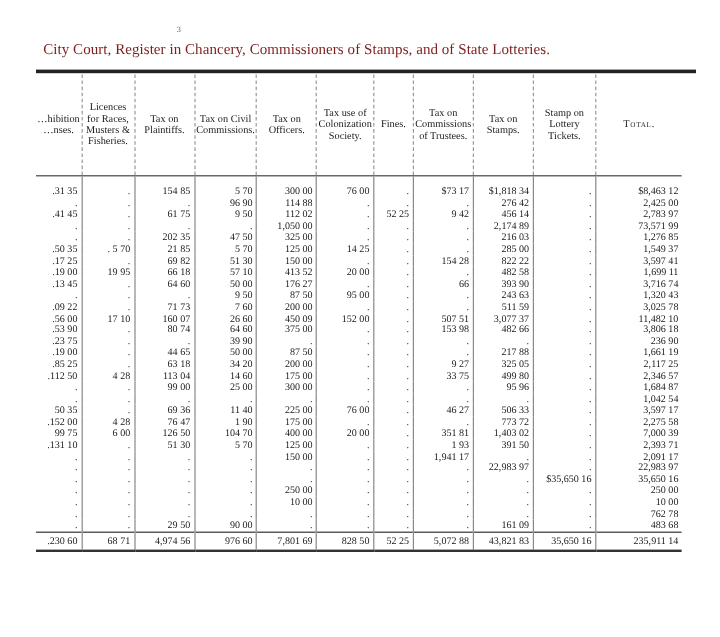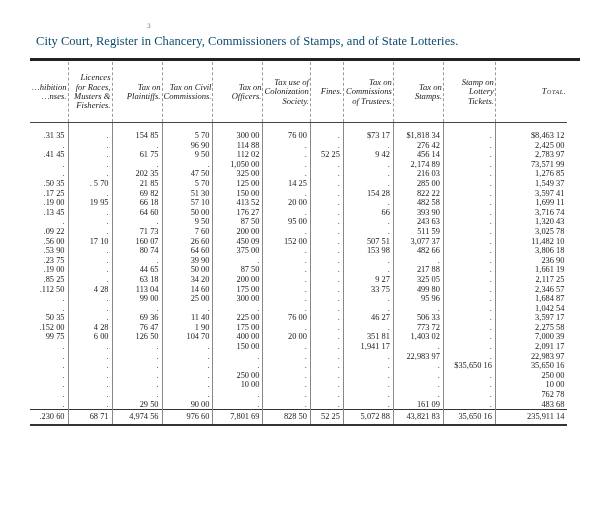--- a/index.html
+++ b/index.html
@@ -5,34 +5,34 @@
   html, body { margin: 0; padding: 0; background: #ffffff; }
   body {
     width: 600px; height: 531px; overflow: hidden; position: relative;
     font-family: "DejaVu Serif", "Liberation Serif", serif;
     color: #1a1a1a;
   }
   .mark { position: absolute; left: 147px; top: 22px; font-size: 6px; color: #666; }
   .title {
     position: absolute; left: 36px; top: 34px; width: 540px;
     font-family: "Liberation Serif", serif;
-    font-size: 12.5px; letter-spacing: 0.05px; color: #0c4a6e;
+    font-size: 12.5px; letter-spacing: 0.05px; color: #7f1d1d;
   }
   .table-wrap { position: absolute; left: 30px; top: 58px; width: 550px; }
   .topline { position: absolute; left: 0; top: 0; width: 550px; height: 3px; background: #222; }
   table {
     position: absolute; left: 0; top: 4px; border-collapse: collapse;
     font-family: "Liberation Serif", serif; font-size: 8.4px; line-height: 9.6px;
     table-layout: fixed;
   }
   th {
     font-weight: normal; font-size: 8.6px; line-height: 9.4px;
     border-left: 1px dashed #999; border-right: 1px dashed #999;
     border-bottom: 1px solid #444;
-    height: 52px; vertical-align: middle; text-align: right; padding: 4px 1px; font-style: italic;
+    height: 52px; vertical-align: middle; text-align: center; padding: 16px 1px;
   }
   th:first-child { border-left: none; }
   th:last-child { border-right: none; }
   td {
     border-left: 1px solid #888; border-right: 1px solid #888;
     padding: 0 3px 0 0; text-align: right; white-space: nowrap; height: 9.3px;
   }
   td:first-child { border-left: none; margin-top: 40px; }
   td:last-child { border-right: none; margin-top: 16px; }
   tr.spacer td { height: 8px; }
@@ -374,20 +374,33 @@
           <td>104 70</td>
           <td>400 00</td>
           <td>20 00</td>
           <td>.</td>
           <td>351 81</td>
           <td>1,403 02</td>
           <td>.</td>
           <td>7,000 39</td>
         </tr>
         <tr>
+          <td>.131 10</td>
+          <td>.</td>
+          <td>51 30</td>
+          <td>5 70</td>
+          <td>125 00</td>
+          <td>.</td>
+          <td>.</td>
+          <td>1 93</td>
+          <td>391 50</td>
+          <td>.</td>
+          <td>2,393 71</td>
+        </tr>
+        <tr>
           <td>.</td>
           <td>.</td>
           <td>.</td>
           <td>.</td>
           <td>150 00</td>
           <td>.</td>
           <td>.</td>
           <td>1,941 17</td>
           <td>.</td>
           <td>.</td>

